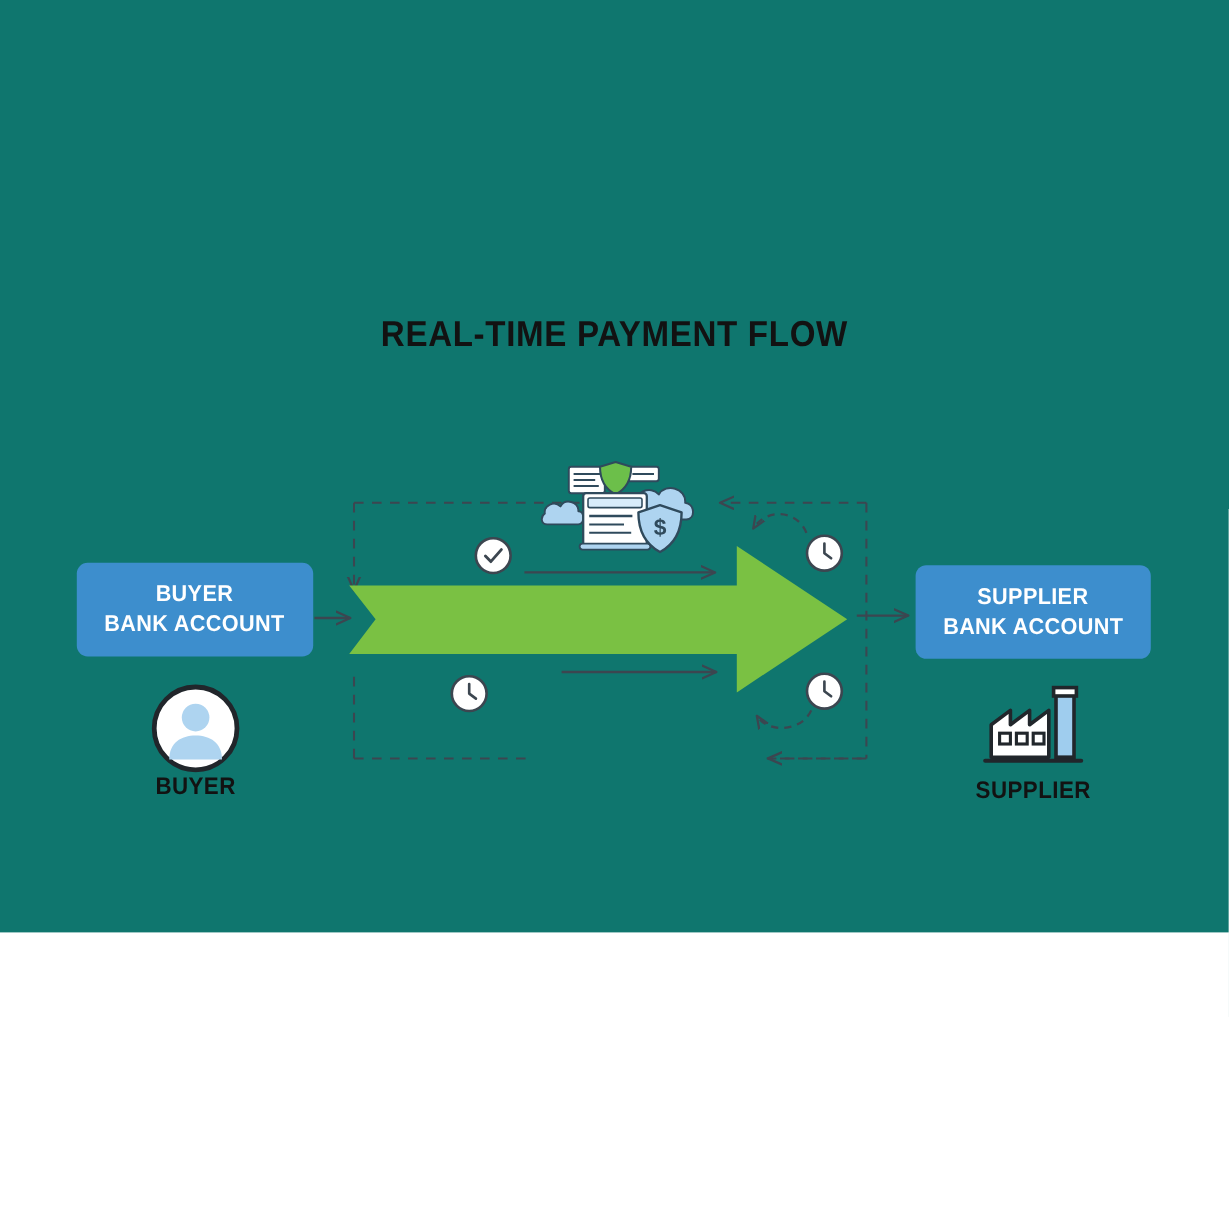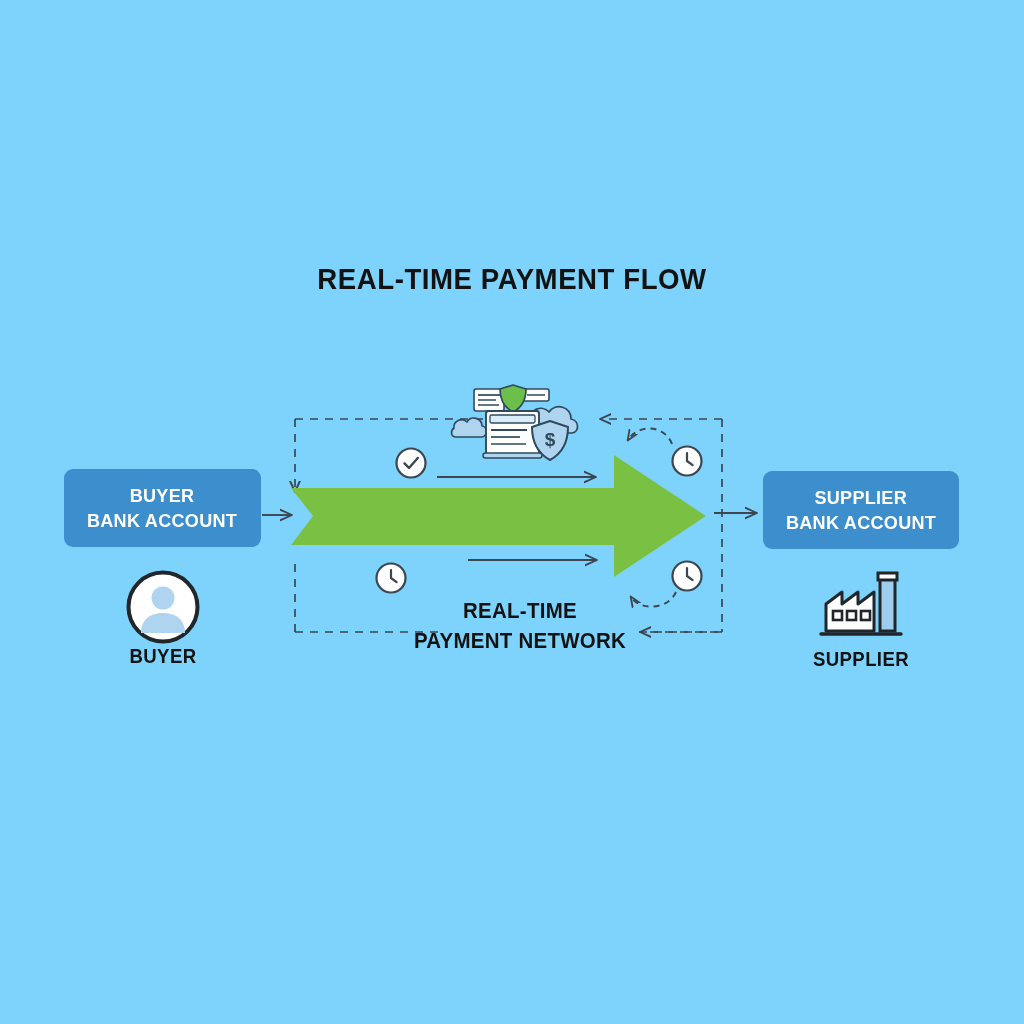--- a/index.html
+++ b/index.html
@@ -11,22 +11,22 @@
     width: 1024px;
     height: 1024px;
     font-family: "Liberation Sans", sans-serif;
     position: relative;
     overflow: hidden;
   }
   #canvas {
     position: absolute;
     inset: 0;
     width: 1024px;
-    height: 1024px;
-    background: #7dd3fc;
+    height: 777px;
+    background: #0f766e;
   }
 
   
   #title {
     position: absolute;
     left: 0;
     top: 262px;
     width: 1024px;
     text-align: center;
     font-size: 30px;
@@ -272,18 +272,14 @@
     <rect x="15" y="41" width="9" height="9" fill="#ffffff" stroke="#21262b" stroke-width="2.6"></rect>
     <rect x="29" y="41" width="9" height="9" fill="#ffffff" stroke="#21262b" stroke-width="2.6"></rect>
     <rect x="43" y="41" width="9" height="9" fill="#ffffff" stroke="#21262b" stroke-width="2.6"></rect>
 
     <line x1="3" y1="64" x2="83" y2="64" stroke="#21262b" stroke-width="3.4" stroke-linecap="round"></line>
   </svg>
 
   <div id="buyer-caption" class="entity-caption">BUYER</div>
   <div id="supplier-caption" class="entity-caption">SUPPLIER</div>
 
-  <div id="network-label">
-    <span>REAL-TIME</span>
-    <span>PAYMENT NETWORK</span>
-  </div>
 
 </div>
 
 </body></html>

